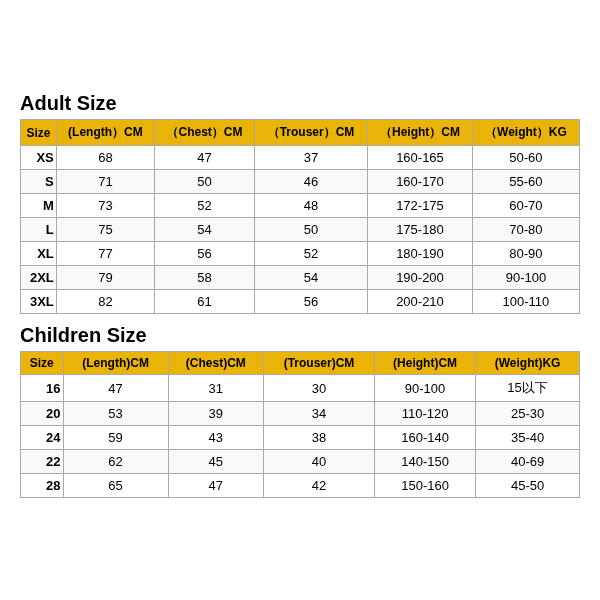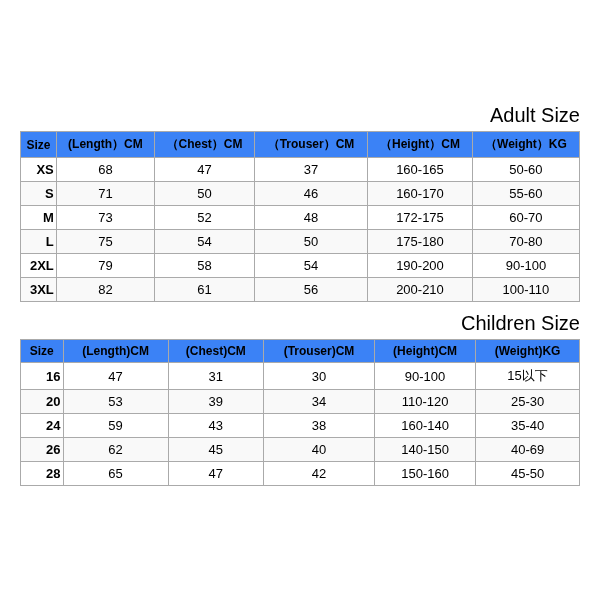--- a/index.html
+++ b/index.html
@@ -11,39 +11,39 @@
       font-size: 13px;
       display: flex;
       align-items: center;
       justify-content: center;
     }
     .container {
       width: 580px;
       padding: 10px;
     }
     .section-title {
-      text-align: right;
+      text-align: left;
       font-size: 20px;
-      font-weight: normal;
+      font-weight: bold;
       margin-bottom: 4px;
       color: #000;
     }
     table {
       width: 100%;
       border-collapse: collapse;
       margin-bottom: 10px;
     }
     table th, table td {
       border: 1px solid #aaa;
       text-align: center;
       padding: 4px 2px;
       color: #000;
     }
     table thead tr {
-      background-color: #3b82f6;
+      background-color: #eab308;
     }
     table thead th {
       font-weight: bold;
       font-size: 12px;
     }
     table tbody tr:nth-child(even) {
       background-color: #f9f9f9;
     }
     table tbody tr:nth-child(odd) {
       background-color: #ffffff;
@@ -97,20 +97,28 @@
         </tr>
         <tr>
           <td>L</td>
           <td>75</td>
           <td>54</td>
           <td>50</td>
           <td>175-180</td>
           <td>70-80</td>
         </tr>
         <tr>
+          <td>XL</td>
+          <td>77</td>
+          <td>56</td>
+          <td>52</td>
+          <td>180-190</td>
+          <td>80-90</td>
+        </tr>
+        <tr>
           <td>2XL</td>
           <td>79</td>
           <td>58</td>
           <td>54</td>
           <td>190-200</td>
           <td>90-100</td>
         </tr>
         <tr>
           <td>3XL</td>
           <td>82</td>
@@ -153,21 +161,21 @@
         </tr>
         <tr>
           <td>24</td>
           <td>59</td>
           <td>43</td>
           <td>38</td>
           <td>160-140</td>
           <td>35-40</td>
         </tr>
         <tr>
-          <td>26</td>
+          <td>22</td>
           <td>62</td>
           <td>45</td>
           <td>40</td>
           <td>140-150</td>
           <td>40-69</td>
         </tr>
         <tr>
           <td>28</td>
           <td>65</td>
           <td>47</td>

